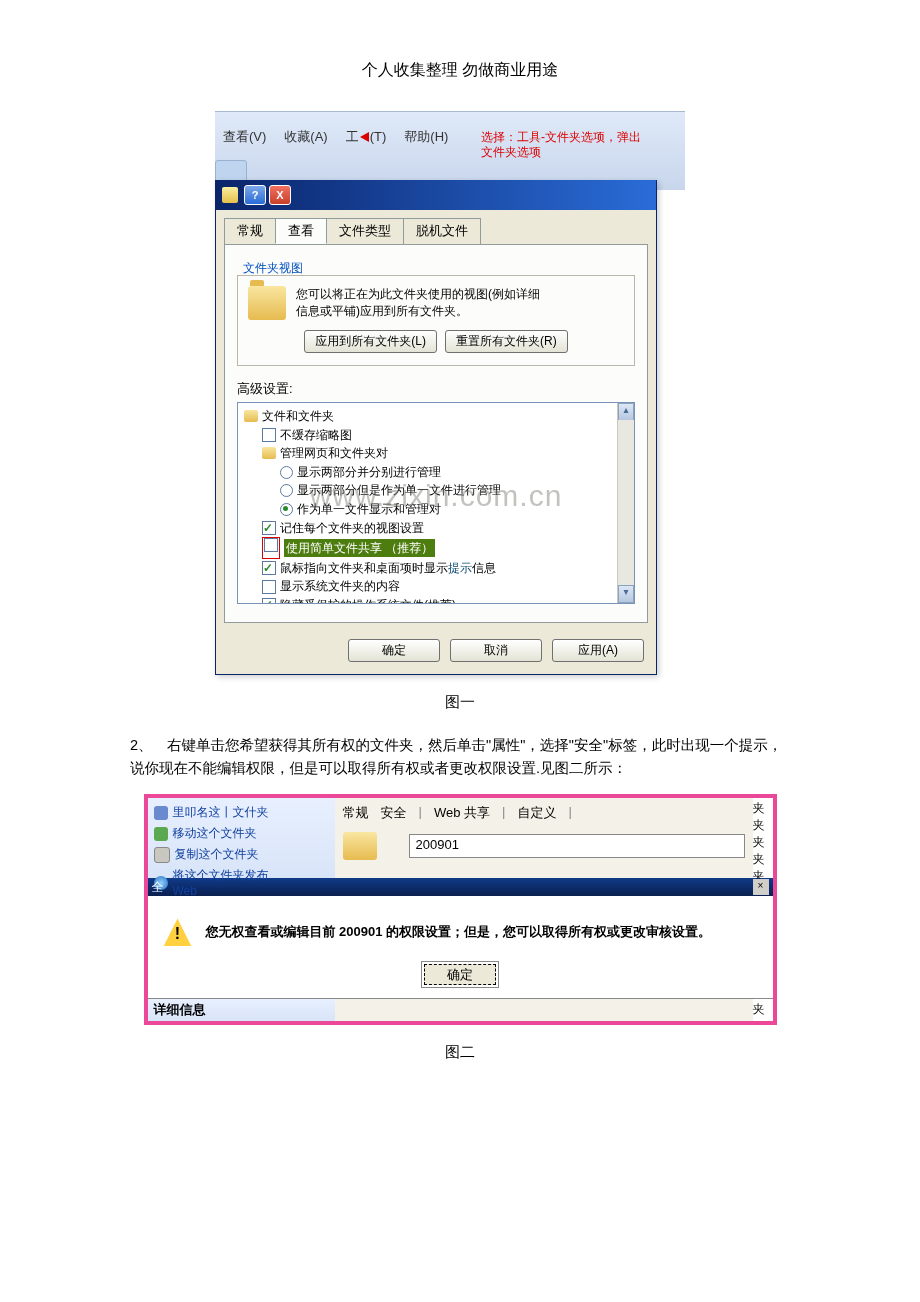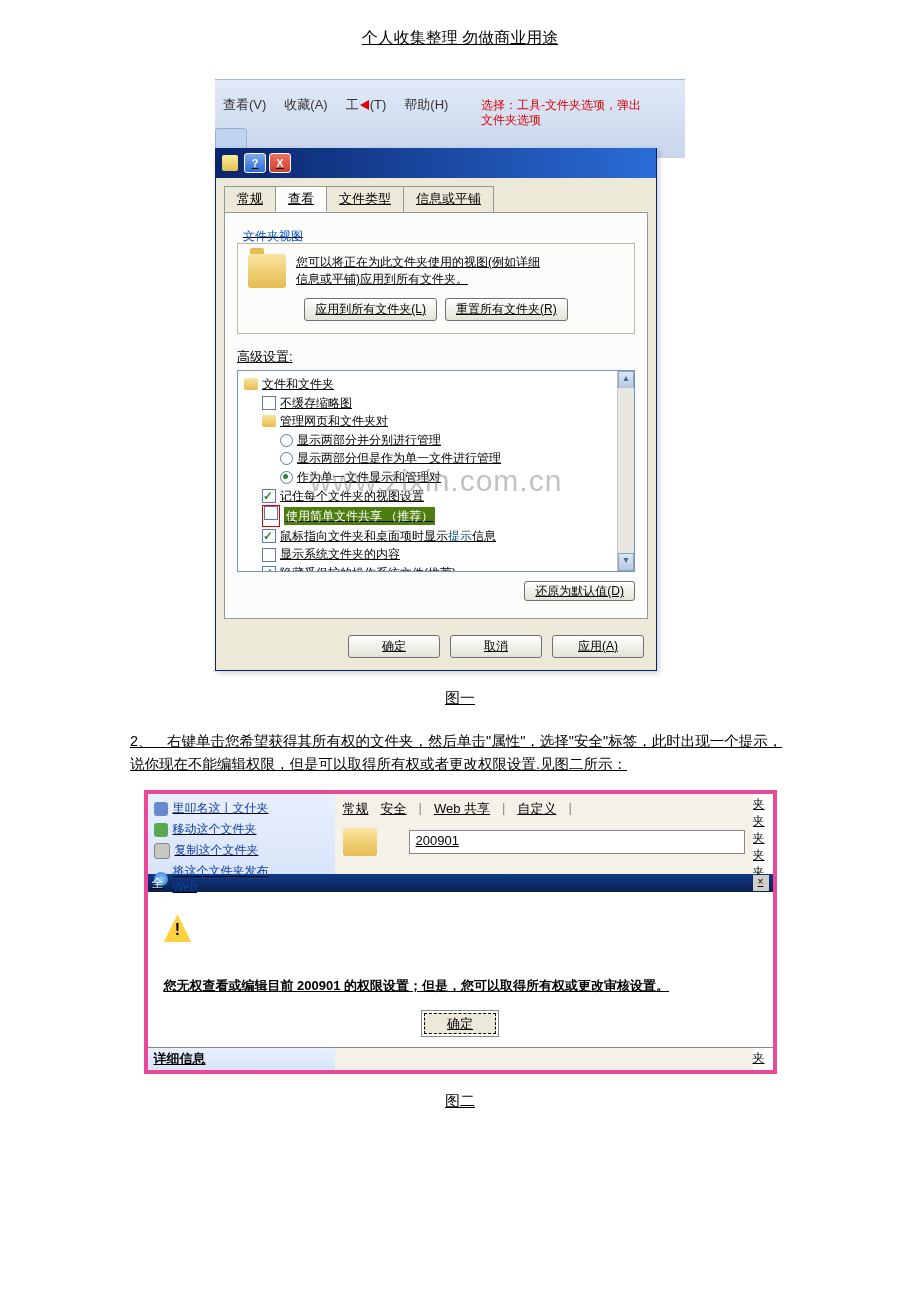--- a/index.html
+++ b/index.html
@@ -5,22 +5,21 @@
   body {
     margin: 0;
     padding: 0;
     background: #fff;
     font-family: "SimSun", "Microsoft YaHei", sans-serif;
     font-size: 14px;
     color: #000;
     width: 920px;
   }
   .page {
-    padding: 28px 130px 40px 130px;
-    text-decoration: underline;
+    padding: 60px 130px 40px 130px;
   }
   .header-note {
     text-align: center;
     font-size: 16px;
     margin-bottom: 30px;
   }
   .figure-wrap {
     margin: 10px auto 0 auto;
     position: relative;
   }
@@ -372,24 +371,23 @@
   }
   .msg-area {
     background:#fff;
     padding: 22px 16px 10px 16px;
     display:flex;
     flex-direction: column;
     align-items:center;
   }
   .msg-row {
     display:flex;
-    align-items:flex-start;
-    gap: 35px;
+    align-items:center;
+    gap: 14px;
     width:100%;
-    flex-direction:column;
   }
   .warn-icon {
     width: 28px; height: 28px;
     background: #ffd040;
     flex:none;
     clip-path: polygon(50% 0, 100% 100%, 0 100%);
     position:relative;
   }
   .warn-icon::after{
     content:"!";
@@ -456,21 +454,21 @@
         <div class="title-btns">
           <div class="title-btn btn-help">?</div>
           <div class="title-btn btn-close">X</div>
         </div>
       </div>
 
       <div class="tabstrip">
         <div class="tab">常规</div>
         <div class="tab active">查看</div>
         <div class="tab">文件类型</div>
-        <div class="tab">信息或平铺</div>
+        <div class="tab">脱机文件</div>
       </div>
 
       <div class="tab-body">
         <span class="group-label">文件夹视图</span>
         <div class="fieldset">
           <div class="fv-row">
             <div class="big-folder-icon"></div>
             <div class="fv-text">
               <div>您可以将正在为此文件夹使用的视图(例如详细</div>
               <div>信息或平铺)应用到所有文件夹。</div>
@@ -532,23 +530,20 @@
               </div>
           </div>
           <div class="scrollbar">
             <div class="scroll-btn">▴</div>
             <div class="scroll-track"></div>
             <div class="scroll-btn" style="position:absolute;bottom:0;left:0;right:0">▾</div>
           </div>
 
         </div>
 
-        <div class="restore-row">
-          <span class="xp-btn">还原为默认值(D)</span>
-        </div>
 
         <div class="watermark">www.zixin.com.cn</div>
       </div>
 
       <div class="dlg-buttons">
         <div class="xp-btn">确定</div>
         <div class="xp-btn">取消</div>
         <div class="xp-btn">应用(A)</div>
       </div>
     </div>

